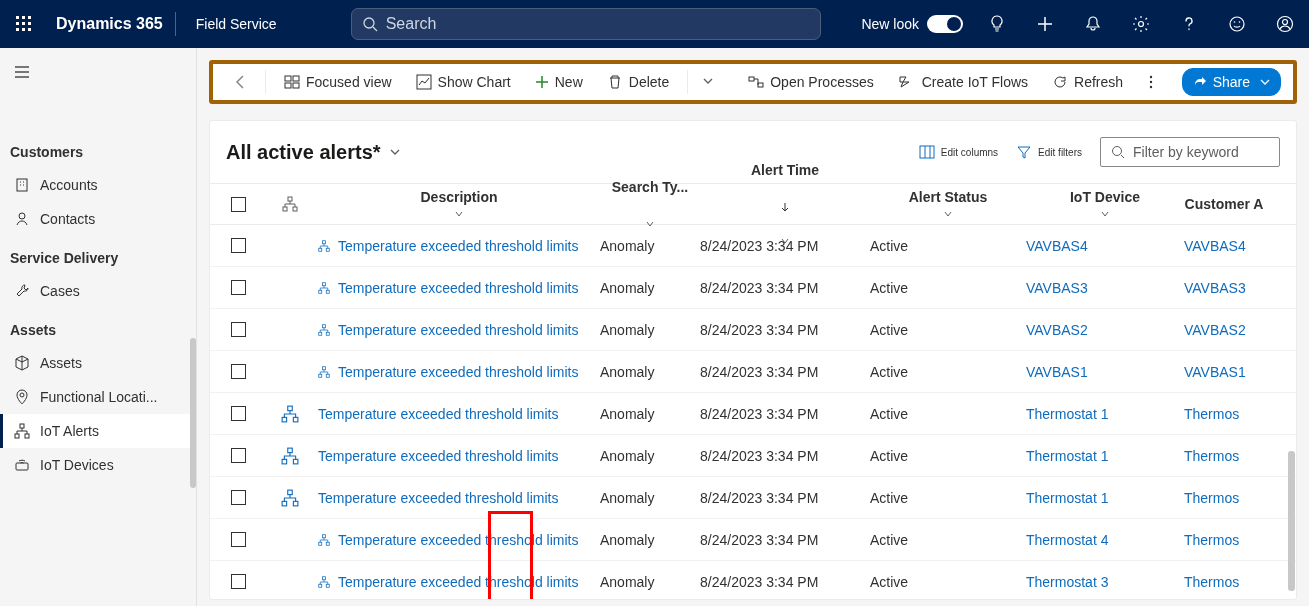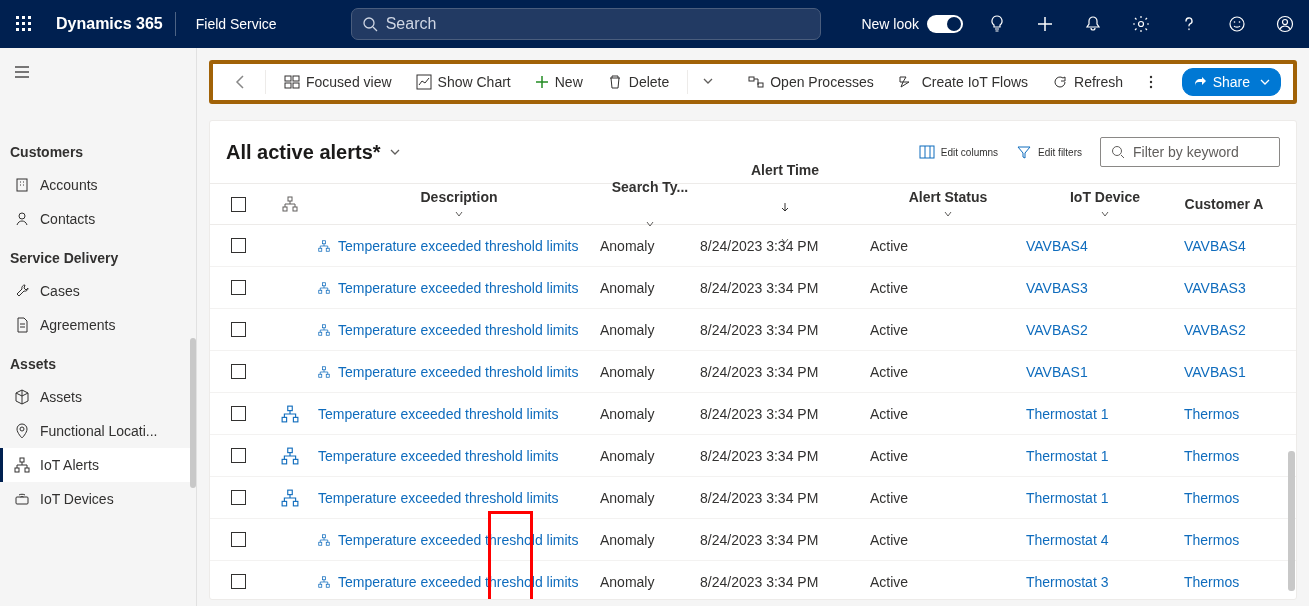--- a/index.html
+++ b/index.html
@@ -185,28 +185,20 @@
       <span>Contacts</span>
     </div>
 
     <div class="side-head">Service Delivery</div>
     <div class="side-item">
       <svg width="16" height="16" viewBox="0 0 16 16">
           <path d="M11 2a3 3 0 0 0-3 4L3 11l2 2 5-5a3 3 0 0 0 4-3l-2 2-2-2z" stroke="#323130" fill="none"></path>
         </svg>
       <span>Cases</span>
     </div>
-    <div class="side-item">
-      <svg width="16" height="16" viewBox="0 0 16 16">
-          <path d="M4 1h6l3 3v11H4z" stroke="#323130" fill="none"></path>
-          <line x1="6" y1="7" x2="11" y2="7" stroke="#323130"></line>
-          <line x1="6" y1="10" x2="11" y2="10" stroke="#323130"></line>
-        </svg>
-      <span>Agreements</span>
-    </div>
 
     <div class="side-head">Assets</div>
     <div class="side-item">
       <svg width="16" height="16" viewBox="0 0 16 16">
           <path d="M8 1l6 3v8l-6 3-6-3V4z M8 1v14 M2 4l6 3 6-3" stroke="#323130" fill="none"></path>
         </svg>
       <span>Assets</span>
     </div>
     <div class="side-item">
       <svg width="16" height="16" viewBox="0 0 16 16">

